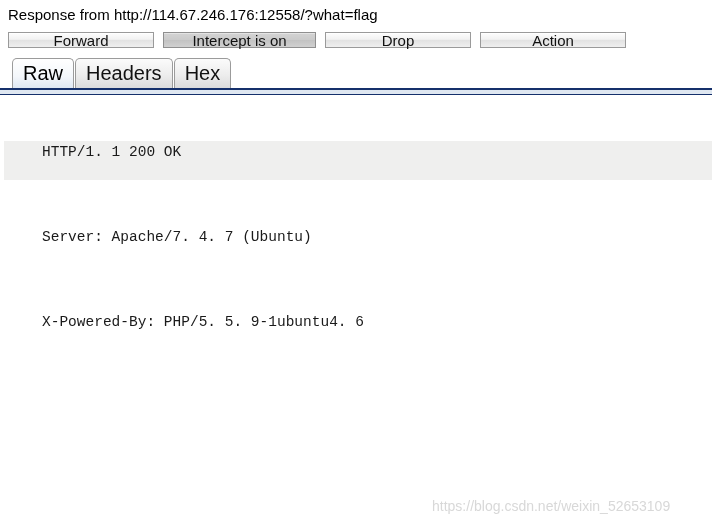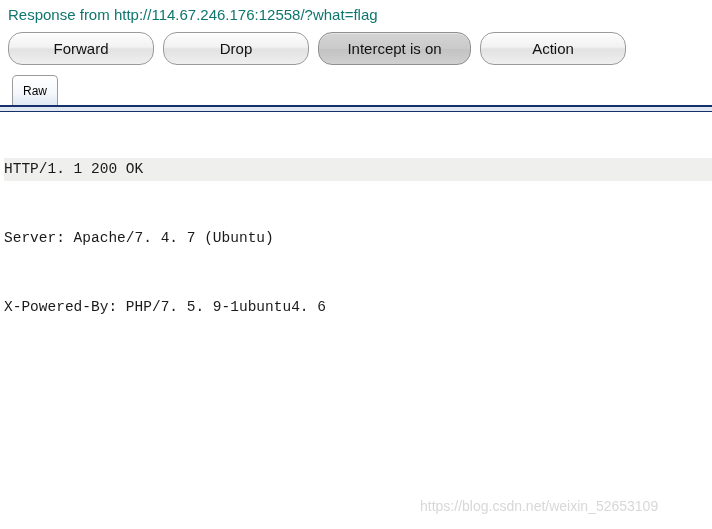--- a/index.html
+++ b/index.html
@@ -17,35 +17,35 @@
 
   
   #title-bar {
     padding: 6px 0 0 8px;
     height: 26px;
     box-sizing: border-box;
   }
   #title-text {
     font-family: "Liberation Sans", sans-serif;
     font-size: 15px;
-    color: #0f766e;
+    color: #000000;
     white-space: nowrap;
   }
 
   
   #button-row {
     display: flex;
     gap: 9px;
     padding: 6px 8px 0 8px;
     box-sizing: border-box;
   }
   .btn {
-    height: 33px;
+    height: 16px;
     border: 1px solid #9a9a9a;
-    border-radius: 14px;
+    border-radius: 0;
     background: linear-gradient(to bottom, #fdfdfd 0%, #f2f2f2 45%, #e2e2e2 52%, #efefef 100%);
     box-shadow: inset 0 1px 0 #ffffff;
     font-family: "Liberation Sans", sans-serif;
     font-size: 15px;
     color: #111111;
     display: flex;
     align-items: center;
     justify-content: center;
     cursor: default;
     user-select: none;
@@ -69,21 +69,21 @@
     display: flex;
     align-items: flex-end;
   }
   .tab {
     height: 30px;
     border: 1px solid #9b9b9b;
     border-bottom: none;
     border-radius: 5px 5px 0 0;
     background: linear-gradient(to bottom, #fbfbfb 0%, #ededed 55%, #dcdcdc 100%);
     font-family: "Liberation Sans", sans-serif;
-    font-size: 12px;
+    font-size: 20px;
     color: #111111;
     display: flex;
     align-items: center;
     justify-content: center;
     padding: 4px 10px;
     box-sizing: border-box;
     cursor: default;
     user-select: none;
     margin-right: 1px;
     position: relative;
@@ -106,58 +106,60 @@
   
   #response-body {
     font-family: "Liberation Mono", "DejaVu Sans Mono", monospace;
     font-size: 14.5px;
     line-height: 23px;
     color: #1a1a1a;
     padding: 0 0 0 4px;
     white-space: pre;
     background: #ffffff;
   }
-  .line { height: 23px; white-space: pre; }
+  .line { height: 39px; white-space: pre; padding-left: 38px; }
   .line.first { background: #efefee; }
 
   
   #watermark {
     position: absolute;
-    left: 420px;
+    left: 432px;
     top: 498px;
     font-family: "Liberation Sans", sans-serif;
     font-size: 14px;
     color: #d8d8d8;
     white-space: nowrap;
     user-select: none;
   }
 </style>
 </head>
 <body>
 
 <div id="title-bar">
   <span id="title-text">Response from http://114.67.246.176:12558/?what=flag</span>
 </div>
 
 <div id="button-row">
   <div class="btn wide">Forward</div>
+  <div class="btn pressed" style="width:153px">Intercept is on</div>
   <div class="btn wide">Drop</div>
-  <div class="btn pressed" style="width:153px">Intercept is on</div>
   <div class="btn wide">Action</div>
 </div>
 
 <div id="tab-strip">
   <div class="tab active">Raw</div>
+  <div class="tab">Headers</div>
+  <div class="tab">Hex</div>
 </div>
 <div id="tab-divider"></div>
 
 <div id="response-body">
   <div class="line first">HTTP/1. 1 200 OK</div>
   <div class="line">Server: Apache/7. 4. 7 (Ubuntu)</div>
-  <div class="line">X-Powered-By: PHP/7. 5. 9-1ubuntu4. 6</div>
+  <div class="line">X-Powered-By: PHP/5. 5. 9-1ubuntu4. 6</div>
   
   
 
   
   
 
   
   
   
   

